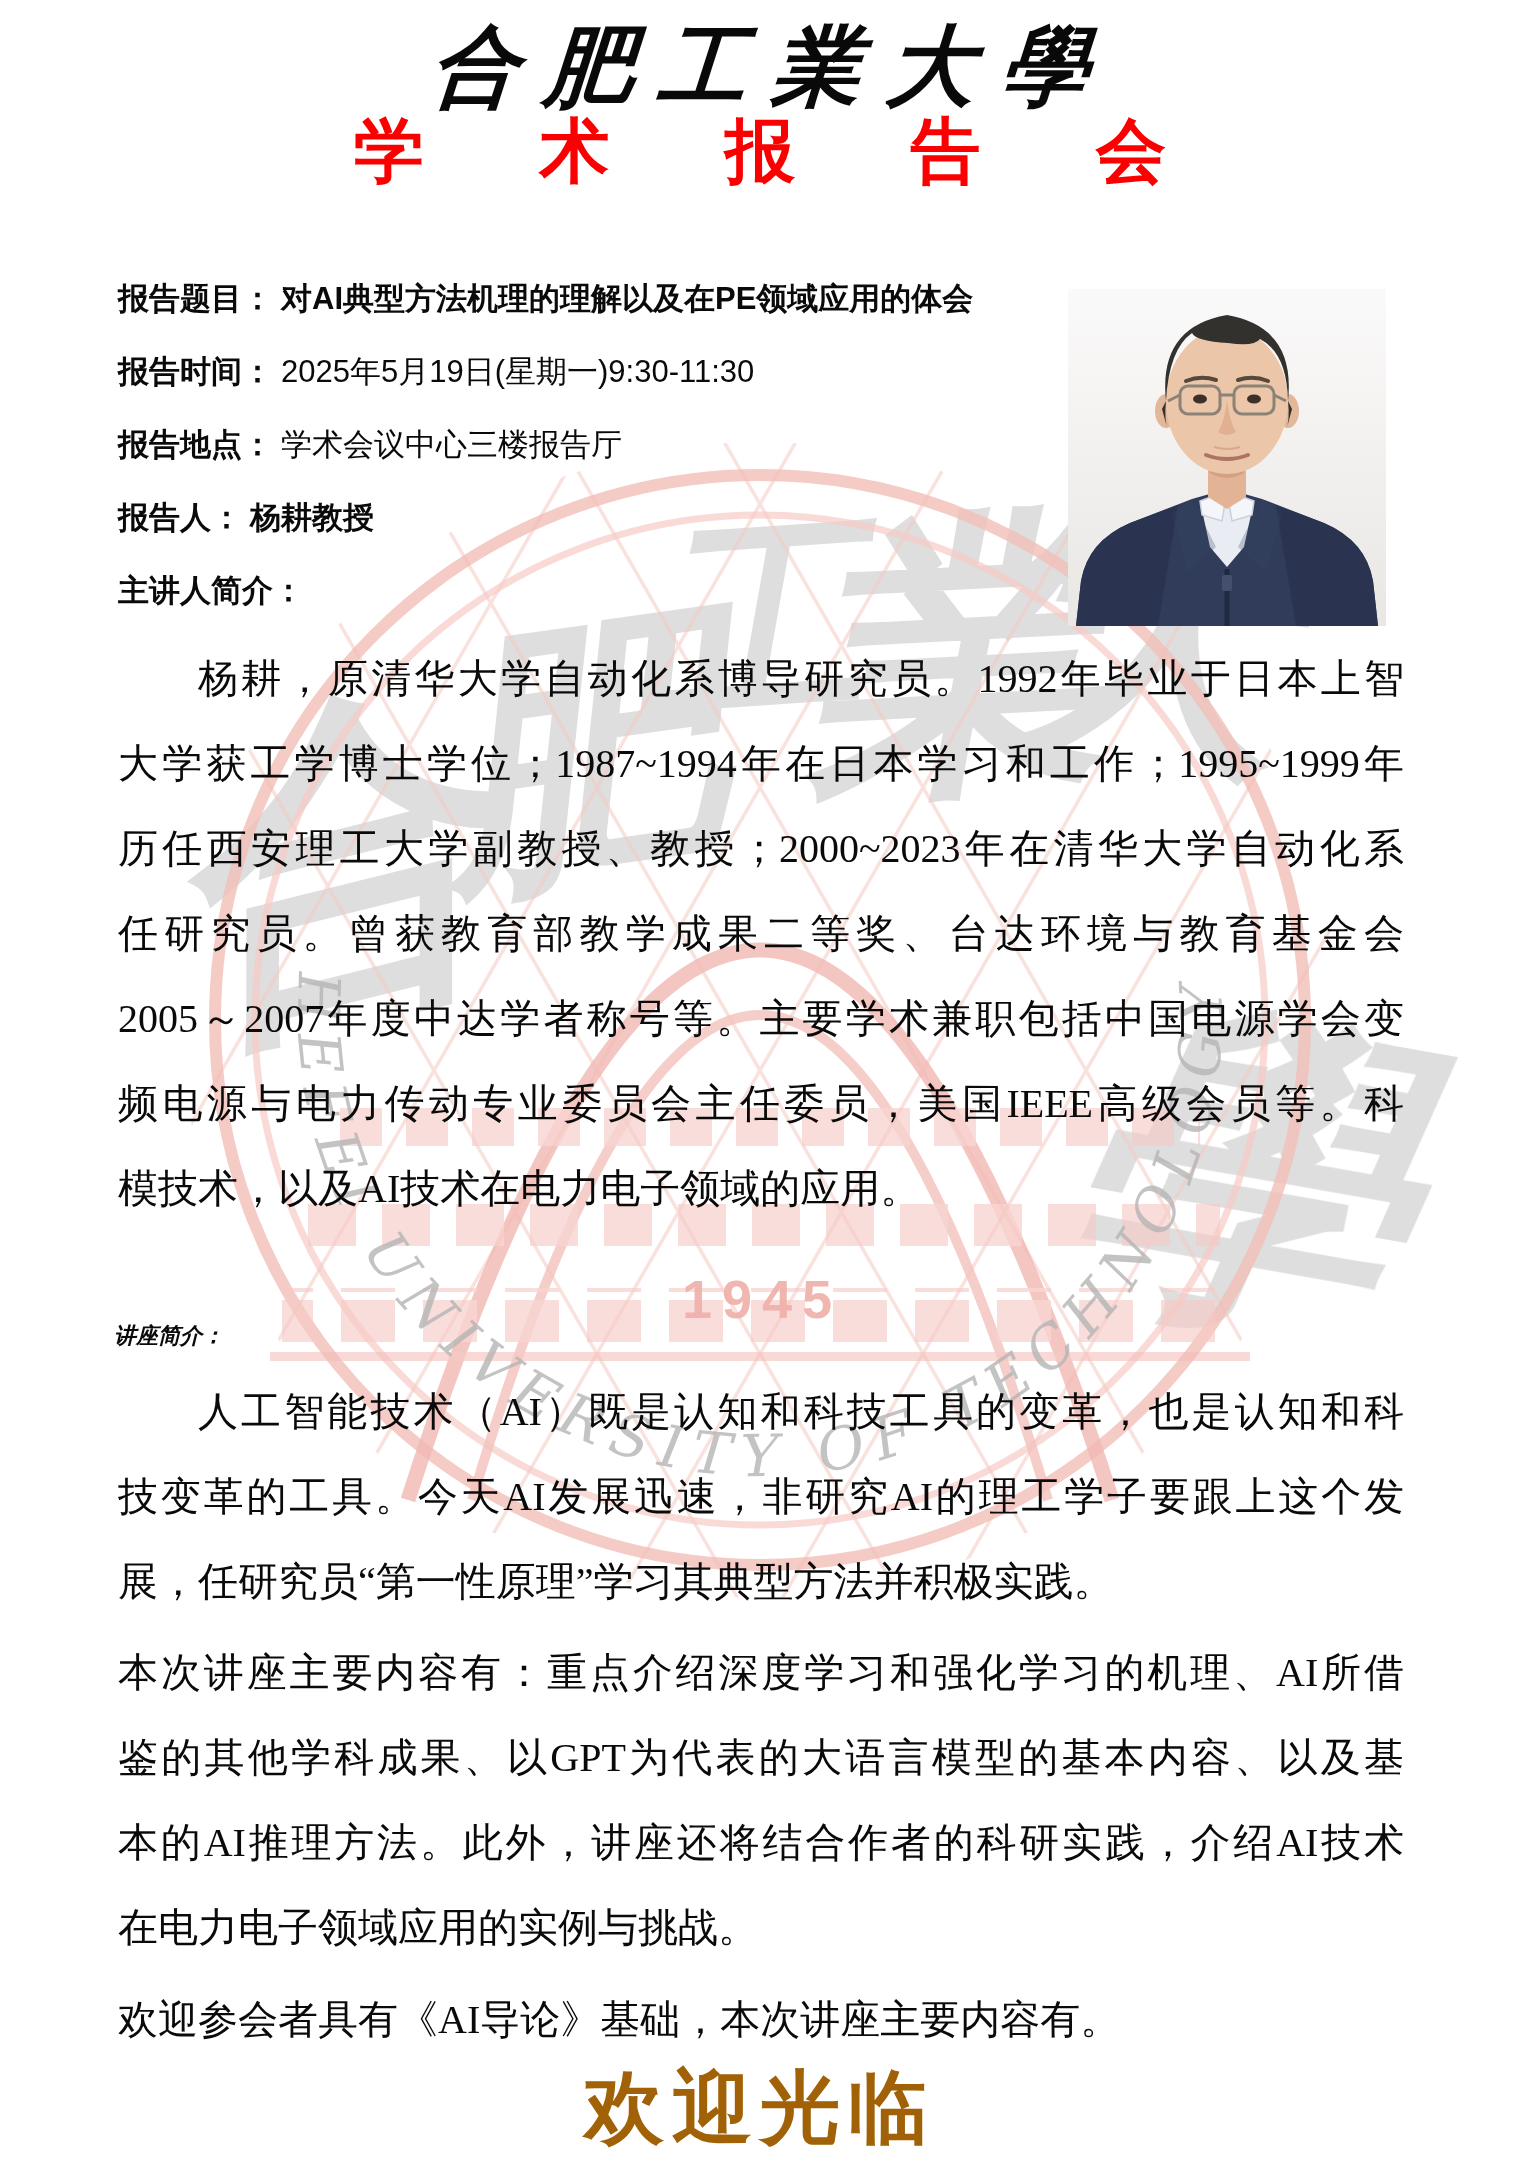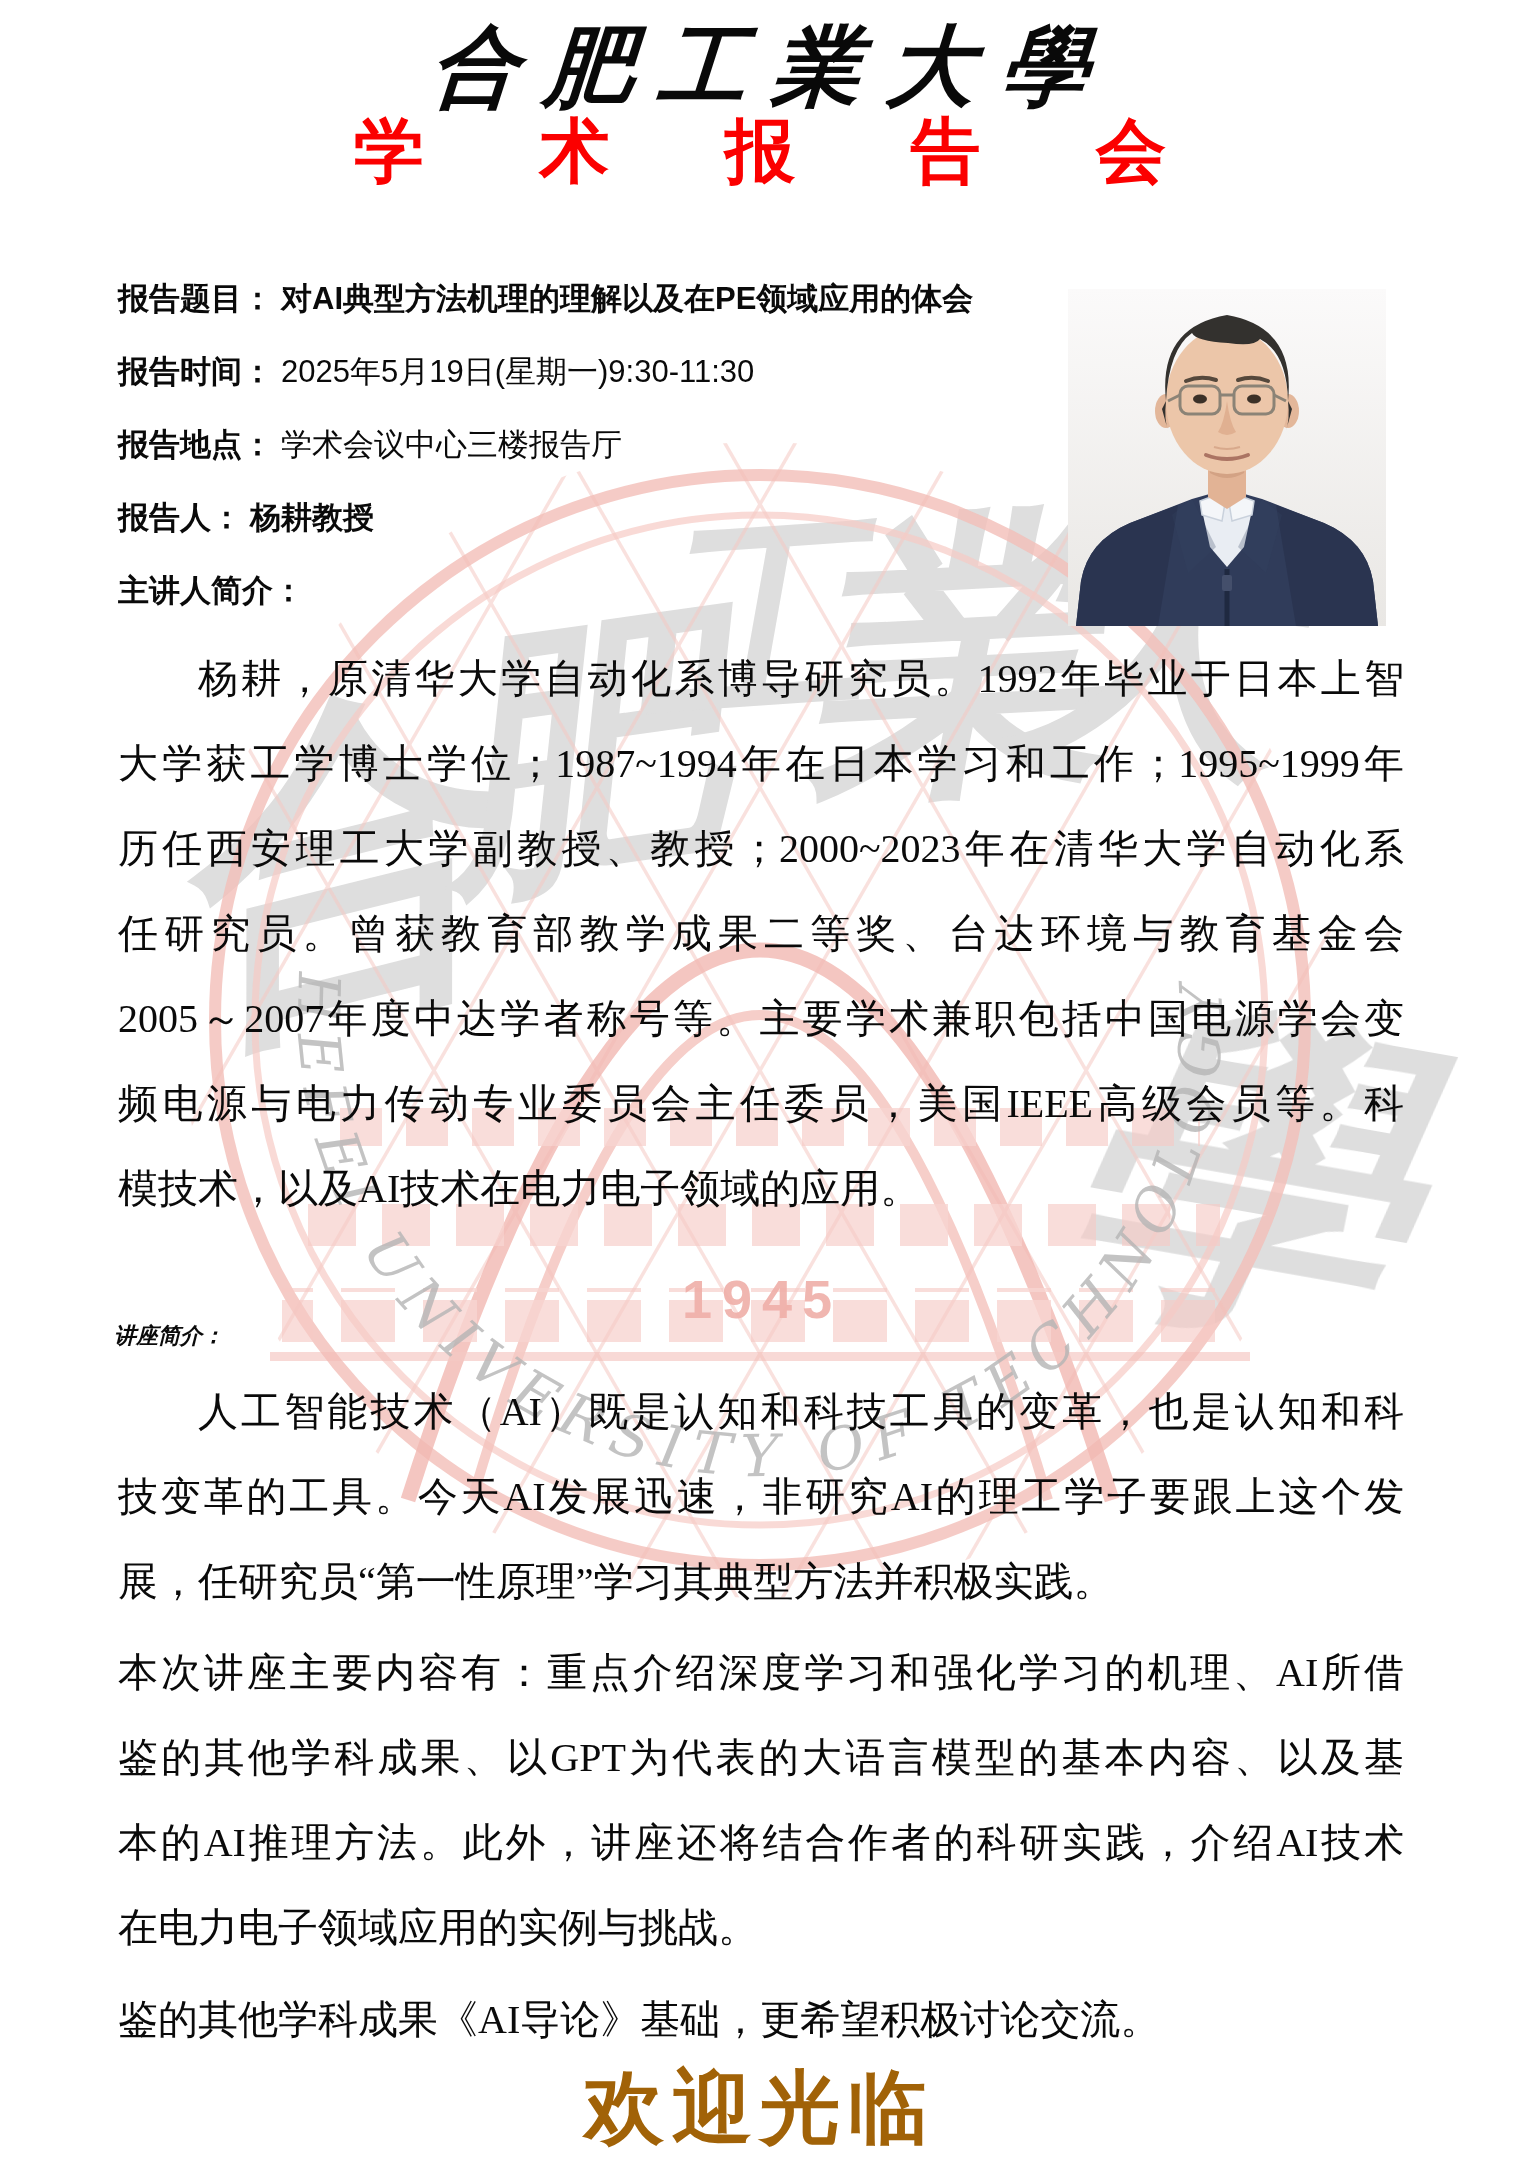--- a/index.html
+++ b/index.html
@@ -209,18 +209,18 @@
     </div>
 
   <div class="para p2">
       <div class="bline">本次讲座主要内容有：重点介绍深度学习和强化学习的机理、AI所借</div>
       <div class="bline">鉴的其他学科成果、以GPT为代表的大语言模型的基本内容、以及基</div>
       <div class="bline">本的AI推理方法。此外，讲座还将结合作者的科研实践，介绍AI技术</div>
       <div class="bline">在电力电子领域应用的实例与挑战。</div>
     </div>
 
   <div class="para p3">
-      <div class="bline">鉴的其他学科成果《AI导论》基础，更希望积极讨论交流。</div>
+      <div class="bline">欢迎参会者具有《AI导论》基础，本次讲座主要内容有。</div>
     </div>
 
   <div class="footer-welcome">欢迎光临</div>
 
 </div>
 
 </body></html>

